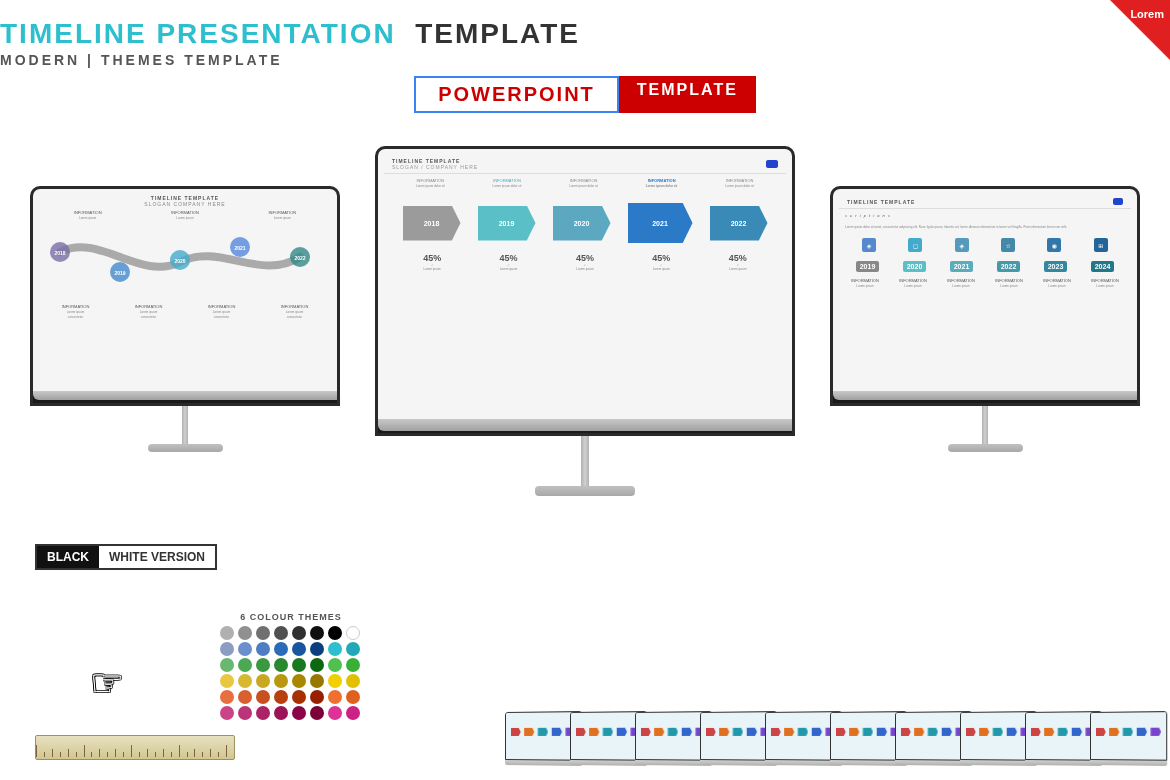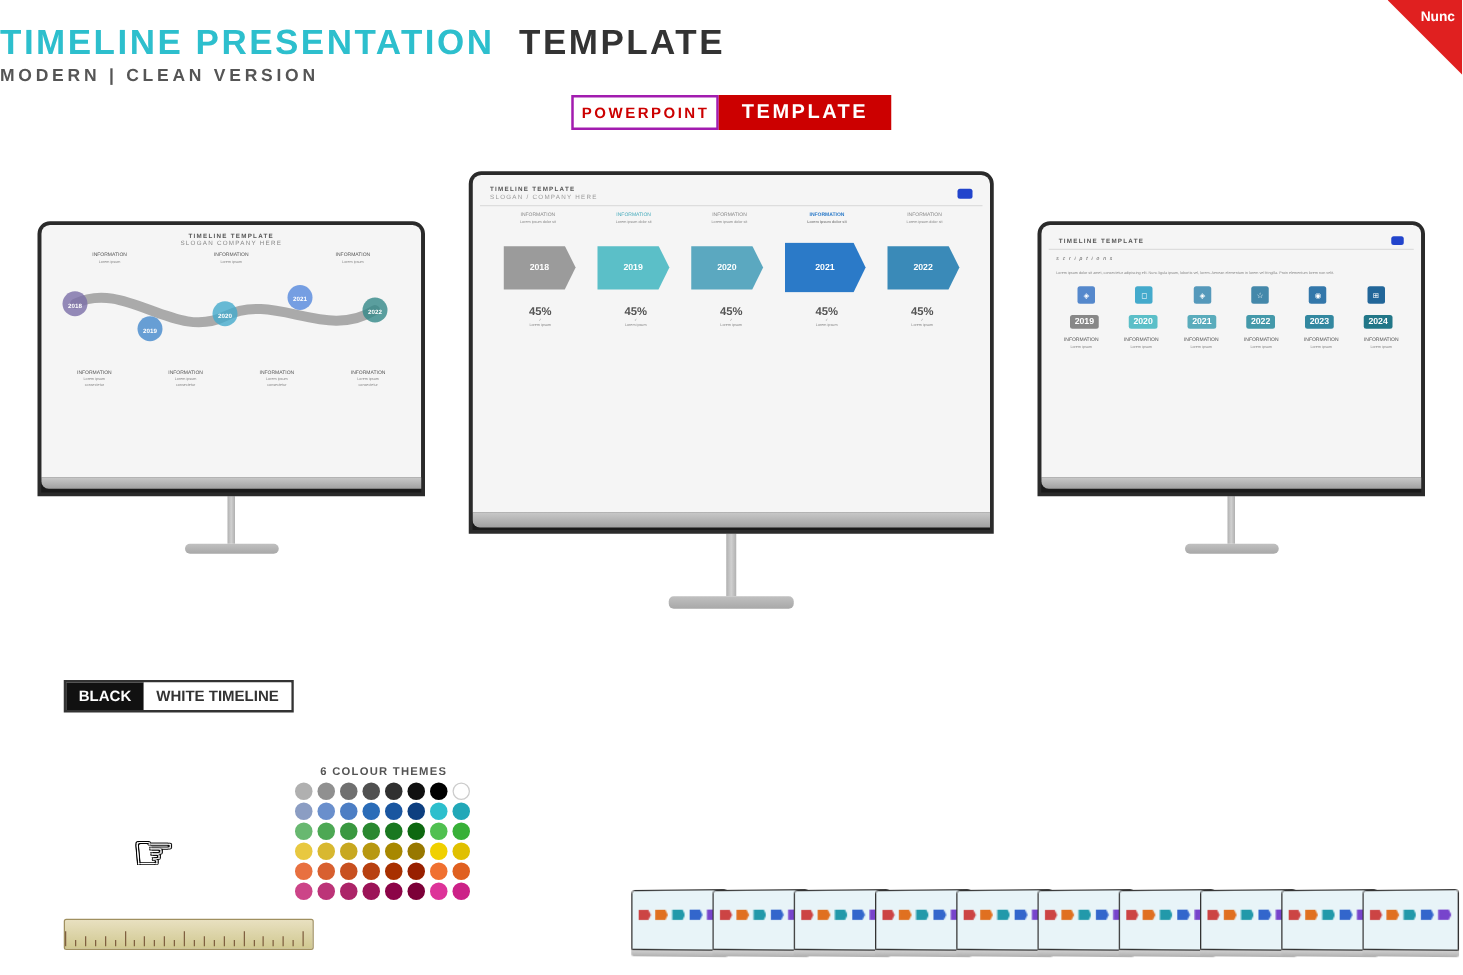--- a/index.html
+++ b/index.html
@@ -58,26 +58,26 @@
       margin-top: 2px;
     }
     .header-badges {
       display: flex;
       justify-content: center;
       gap: 0;
       margin-top: 8px;
     }
     .badge-powerpoint {
       background: white;
-      border: 2px solid #a21caf;
+      border: 2px solid #3b82f6;
       color: #cc0000;
       font-weight: 700;
-      font-size: 12px;
+      font-size: 20px;
       letter-spacing: 2px;
-      padding: 5px 6px;
+      padding: 5px 22px;
     }
     .badge-template {
       background: #cc0000;
       color: white;
       font-weight: 700;
       font-size: 16px;
       letter-spacing: 2px;
       padding: 5px 18px;
     }
 
@@ -425,29 +425,29 @@
       font-weight: bold;
       padding: 2px 4px;
       border-radius: 2px;
       color: white;
     }
   </style>
 </head>
 <body>
 
 <div class="pptx-badge">
-  <span>Nunc</span>
+  <span>Lorem</span>
 </div>
 
 <div class="header">
   <div class="header-title">
     <span class="colored">TIMELINE PRESENTATION</span>
     &nbsp;<span class="bold">TEMPLATE</span>
   </div>
-  <div class="header-subtitle">MODERN | CLEAN VERSION</div>
+  <div class="header-subtitle">MODERN | THEMES TEMPLATE</div>
   <div class="header-badges">
     <div class="badge-powerpoint">POWERPOINT</div>
     <div class="badge-template">TEMPLATE</div>
   </div>
 </div>
 
 <div class="monitors-section">
 
   <div class="caliper"></div>
 
@@ -609,25 +609,25 @@
           </div>
         </div>
       </div>
       <div class="monitor-bottom" style="width:310px;height:9px;"></div>
     </div>
     <div style="height:38px;width:6px;background:linear-gradient(to right,#b0b0b0,#d0d0d0,#b0b0b0);"></div>
     <div style="width:75px;height:8px;background:linear-gradient(to bottom,#c0c0c0,#a8a8a8);border-radius:4px;"></div>
   </div>
 </div>
 
-<div style="position:absolute;bottom:0;left:16px;right:0;height:230px;">
+<div style="position:absolute;bottom:0;left:0;right:0;height:230px;">
 
   <div class="version-badge">
     <span class="version-black">BLACK</span>
-    <span class="version-white">WHITE TIMELINE</span>
+    <span class="version-white">WHITE VERSION</span>
   </div>
 
 
   <div class="hand-cursor">☞</div>
 
   <div class="ruler">
     <div class="ruler-marks">
       <div class="ruler-mark tall"></div>
       <div class="ruler-mark short"></div>
       <div class="ruler-mark medium"></div>

